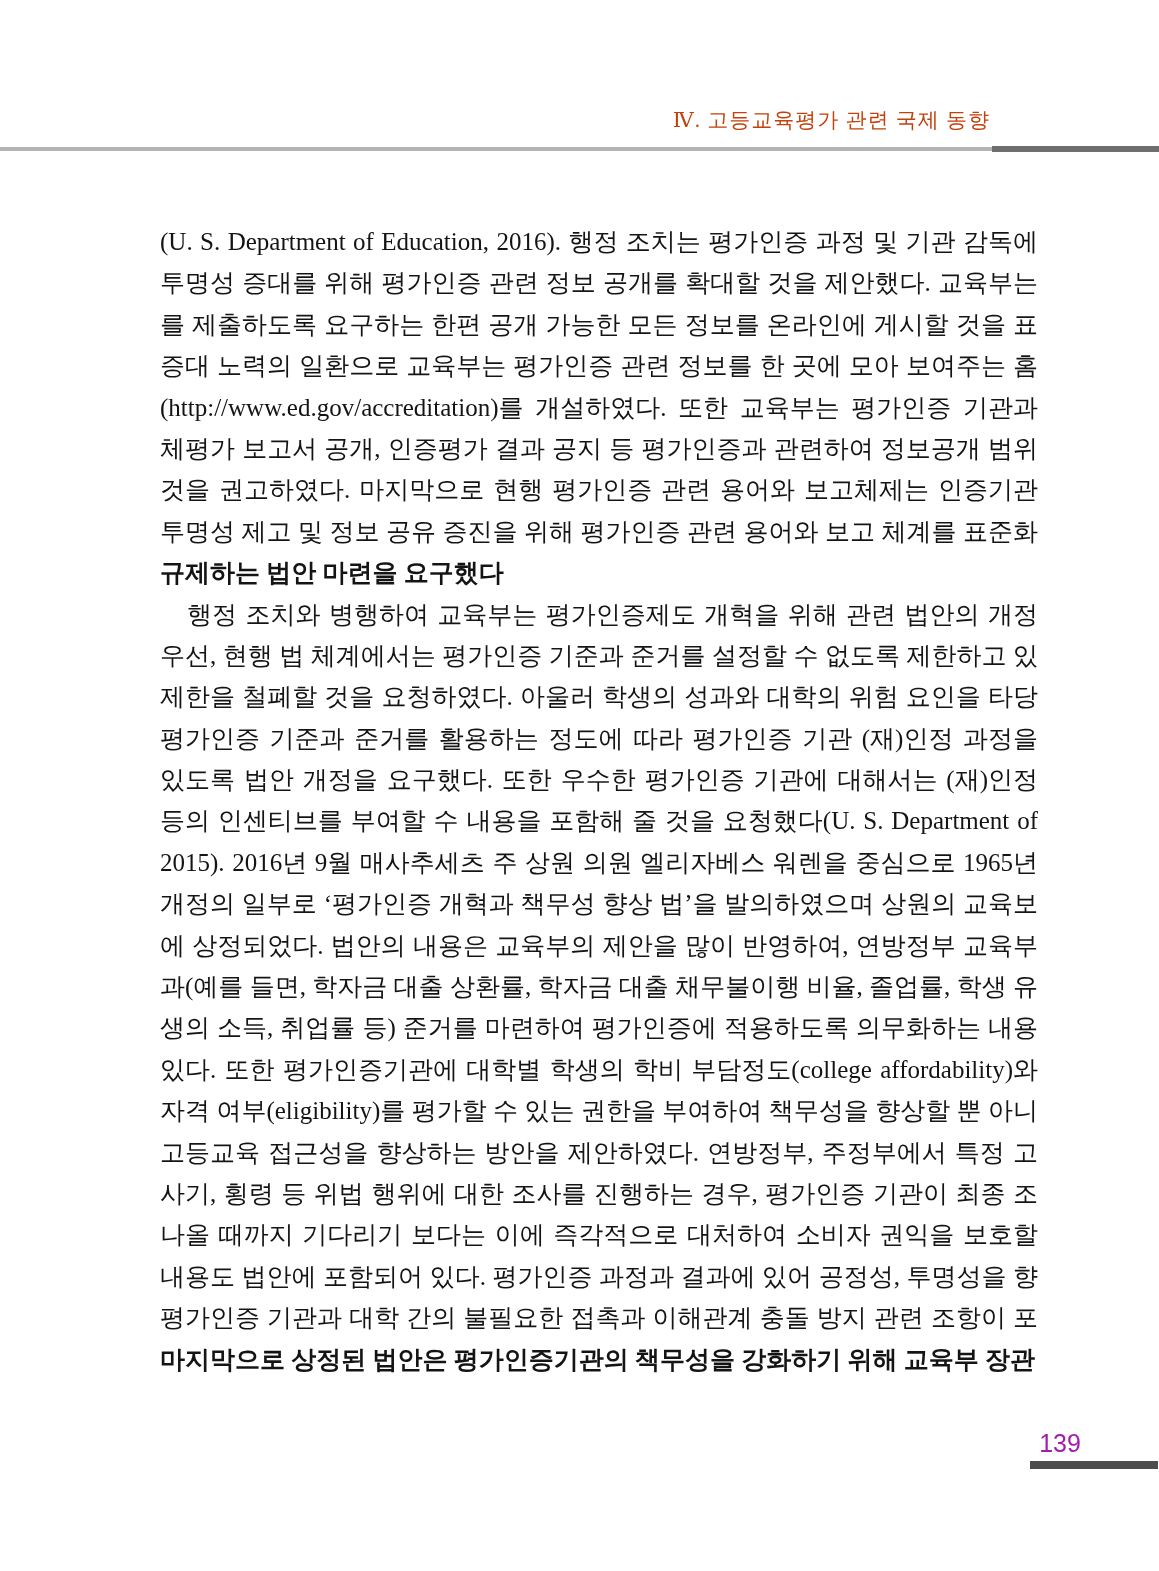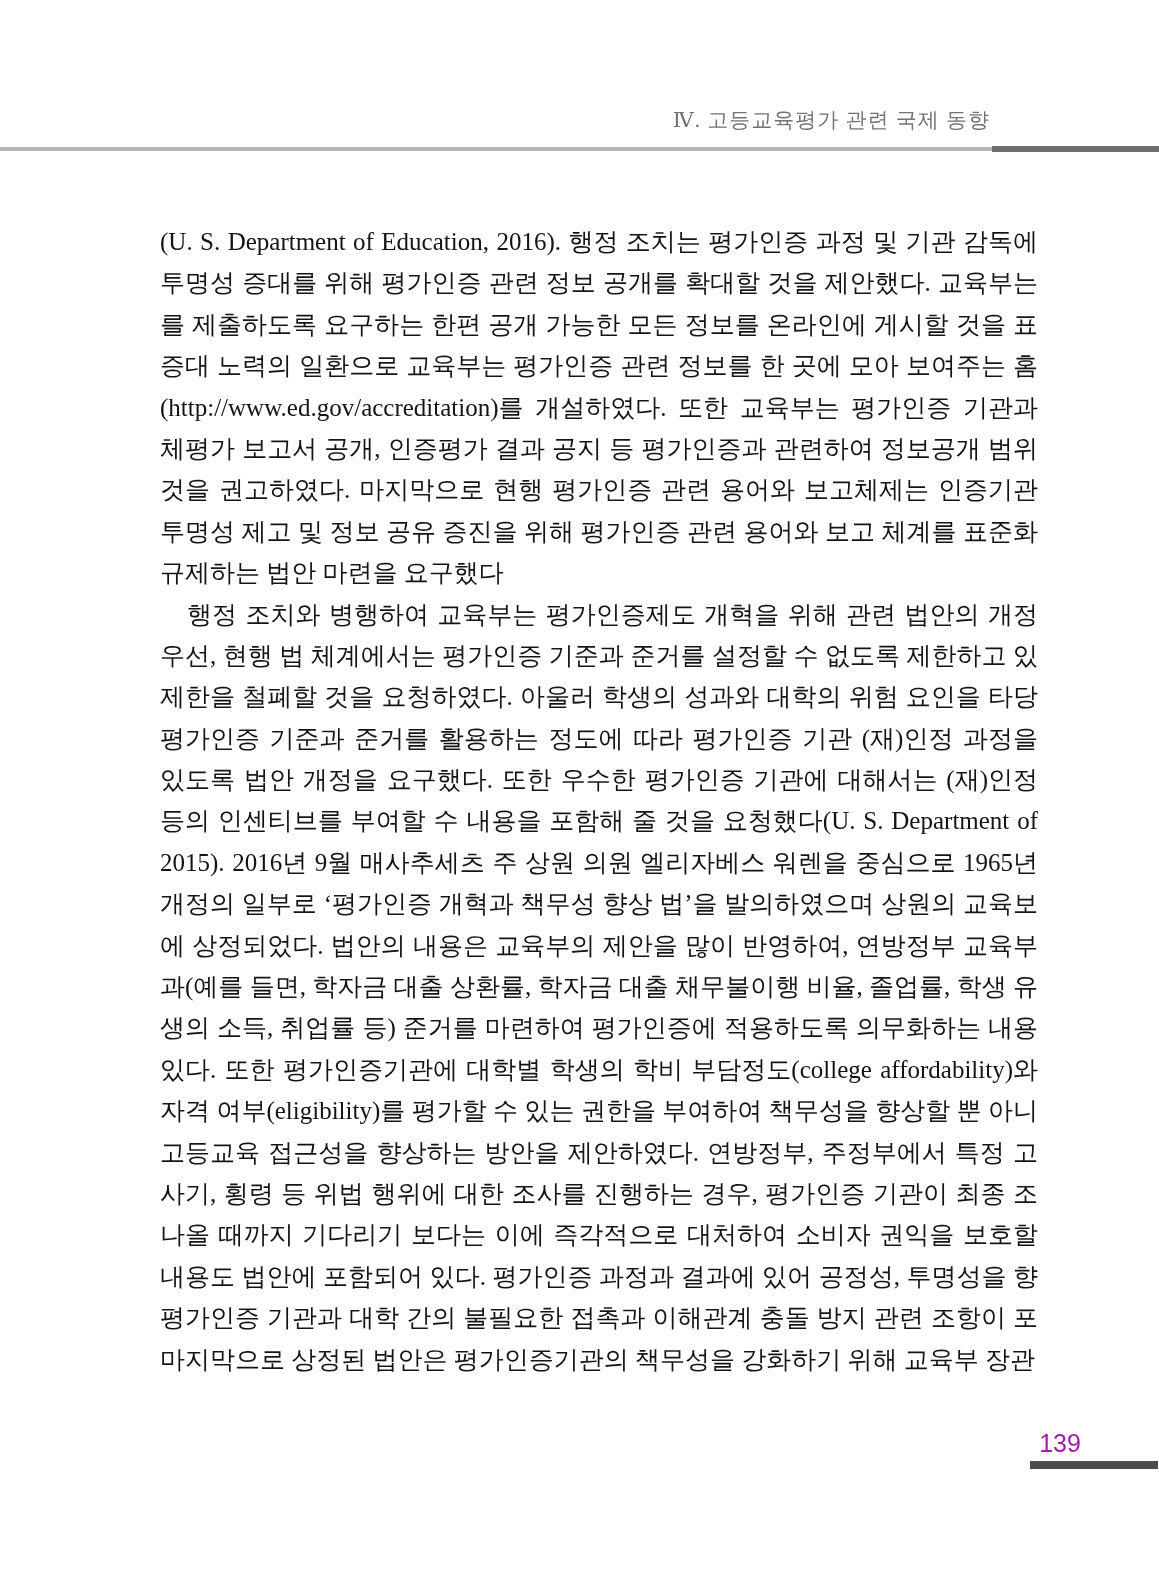--- a/index.html
+++ b/index.html
@@ -16,21 +16,21 @@
     font-family: "Liberation Serif", "DejaVu Serif", serif;
     color: var(--text-color, #141414);
   }
   
   .header-title {
     position: absolute;
     top: 106px;
     right: 169px;
     font-size: 21px;
     letter-spacing: 1px;
-    color: #737373;
+    color: #c2410c;
     white-space: nowrap;
   }
   .rule-light {
     position: absolute;
     top: 147px;
     left: 0;
     width: 992px;
     height: 4px;
     background: var(--rule-light, #b4b4b4);
   }
@@ -54,20 +54,21 @@
     height: 41.4px;
     line-height: 41.4px;
     overflow: hidden;
     text-align: justify;
     text-align-last: justify;
     white-space: normal;
   }
   .line.last {
     text-align: left;
     text-align-last: left;
+    font-weight: bold;
   }
   .line.indent {
     text-indent: 27px;
   }
   
   .page-number {
     position: absolute;
     top: 1429px;
     left: 1030px;
     width: 60px;

